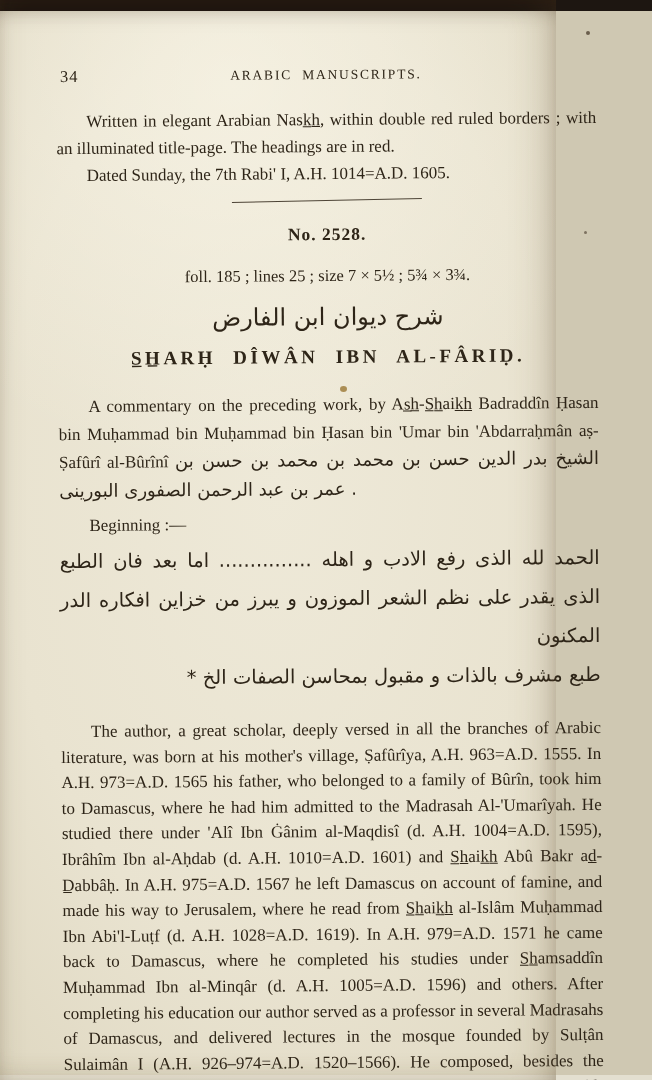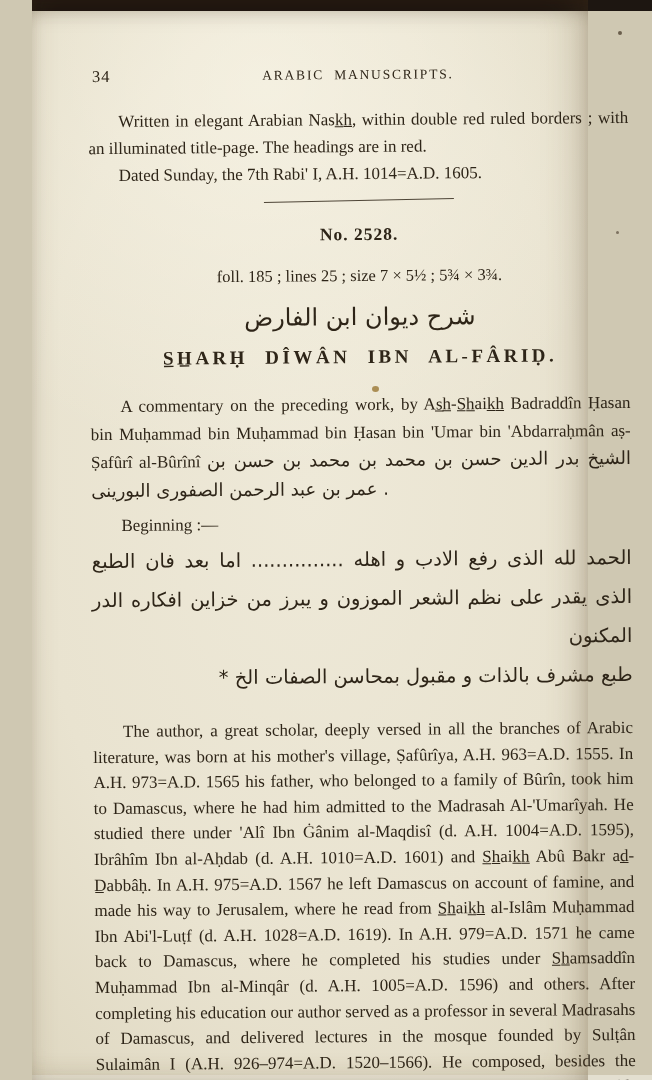--- a/index.html
+++ b/index.html
@@ -7,21 +7,20 @@
     width:652px; height:1080px; overflow:hidden;
     background:#cfc8b2;
     font-family:"Liberation Serif","DejaVu Serif",serif;
   }
   .scan {
     position:relative; width:556px; height:1080px;
     background:
       radial-gradient(ellipse 120% 60% at 42% 8%, rgba(255,252,240,.5), rgba(255,252,240,0) 60%),
       radial-gradient(ellipse 90% 80% at 50% 45%, #eee9d8 0%, #e9e3d0 55%, #e0d9c3 85%, #d6cfb6 100%);
     color:#2e2518;
-    margin-left:32px;
   }
   .scan::before {
     content:""; position:absolute; inset:0; pointer-events:none; z-index:5;
     box-shadow:
       inset 0 20px 26px -18px rgba(45,28,14,.55),
       inset -24px 0 42px -22px rgba(95,75,48,.38),
       inset 16px 0 34px -26px rgba(95,75,48,.30),
       inset 0 -18px 30px -22px rgba(120,100,70,.28);
   }
   .top-bar { position:absolute; top:0; left:0; width:652px; height:11px; background:#1d1611; z-index:4; }

